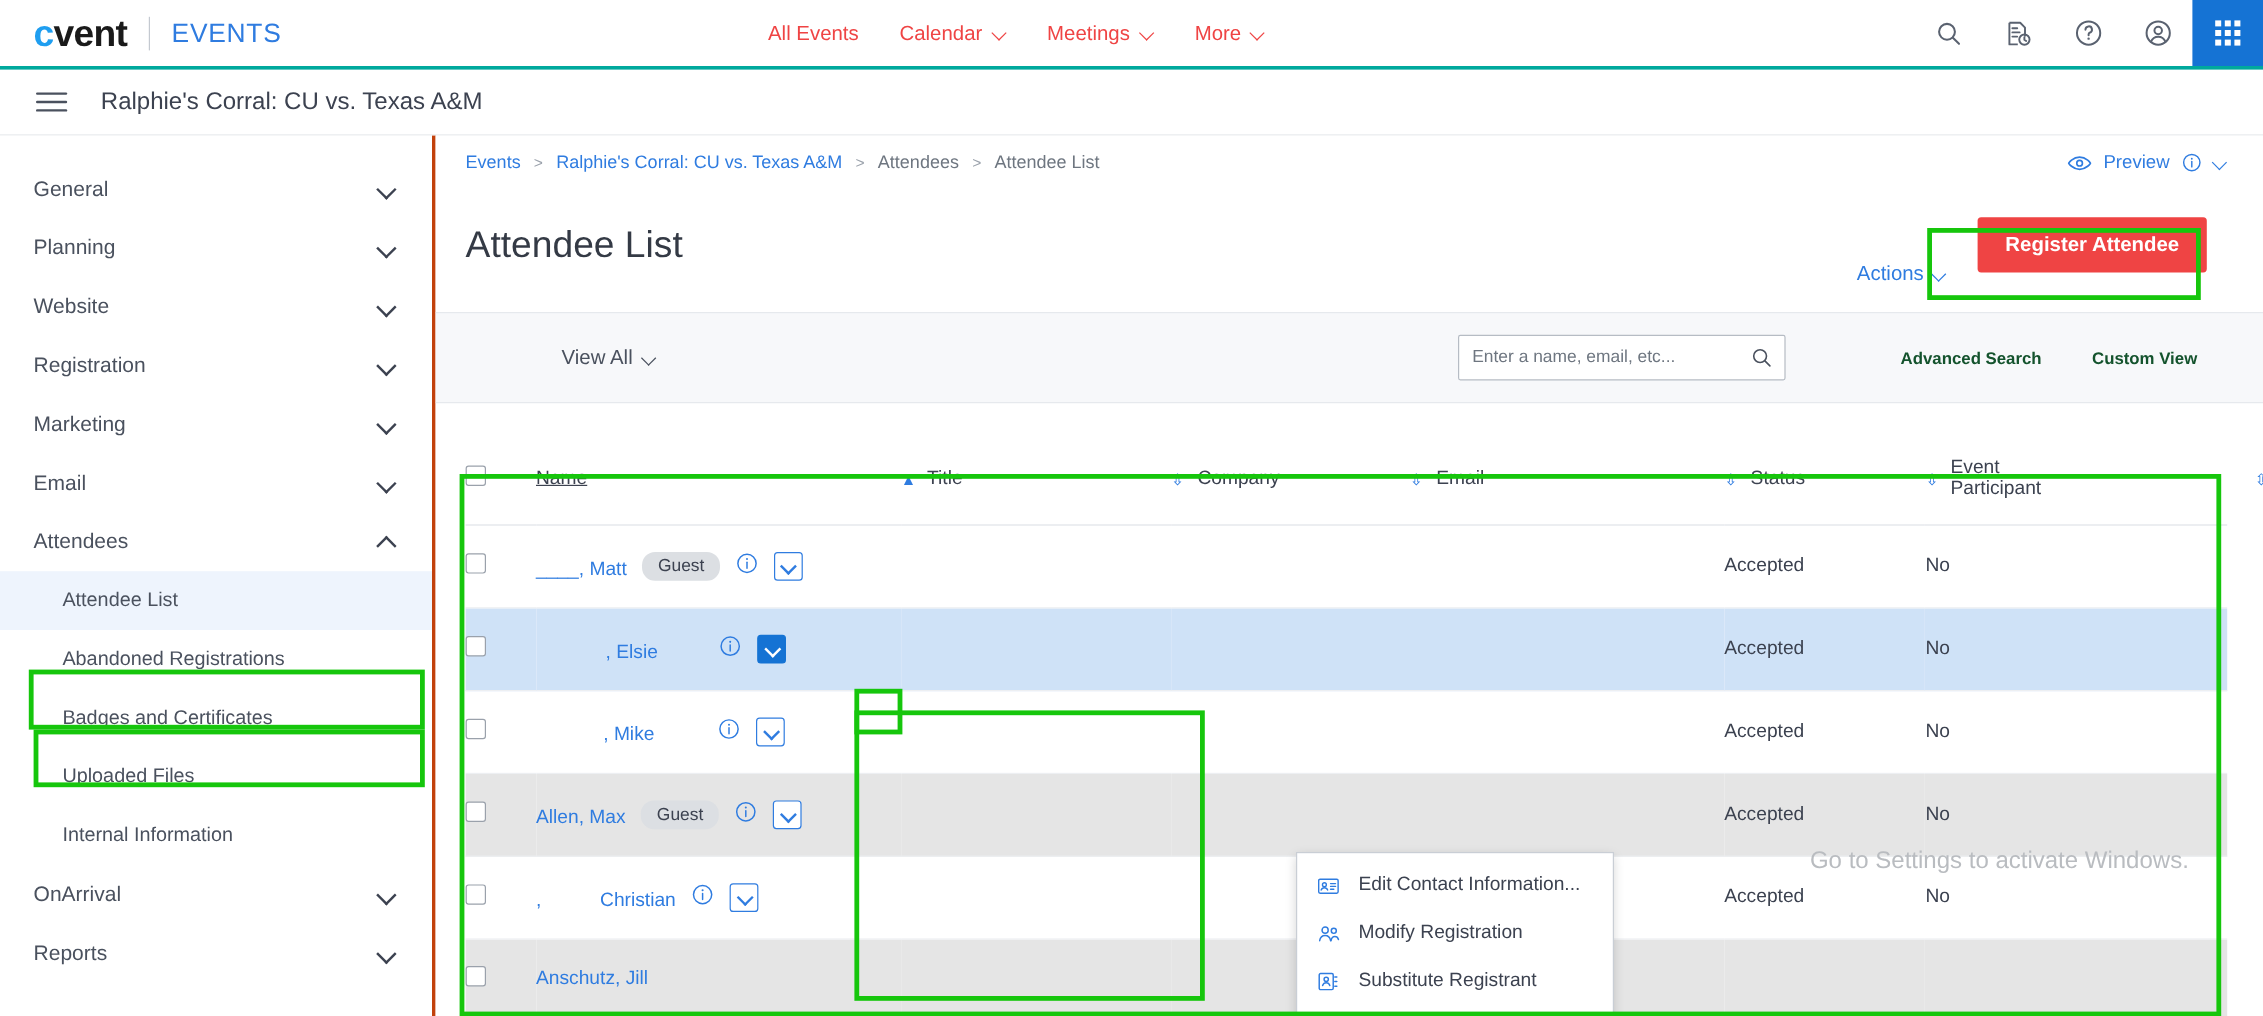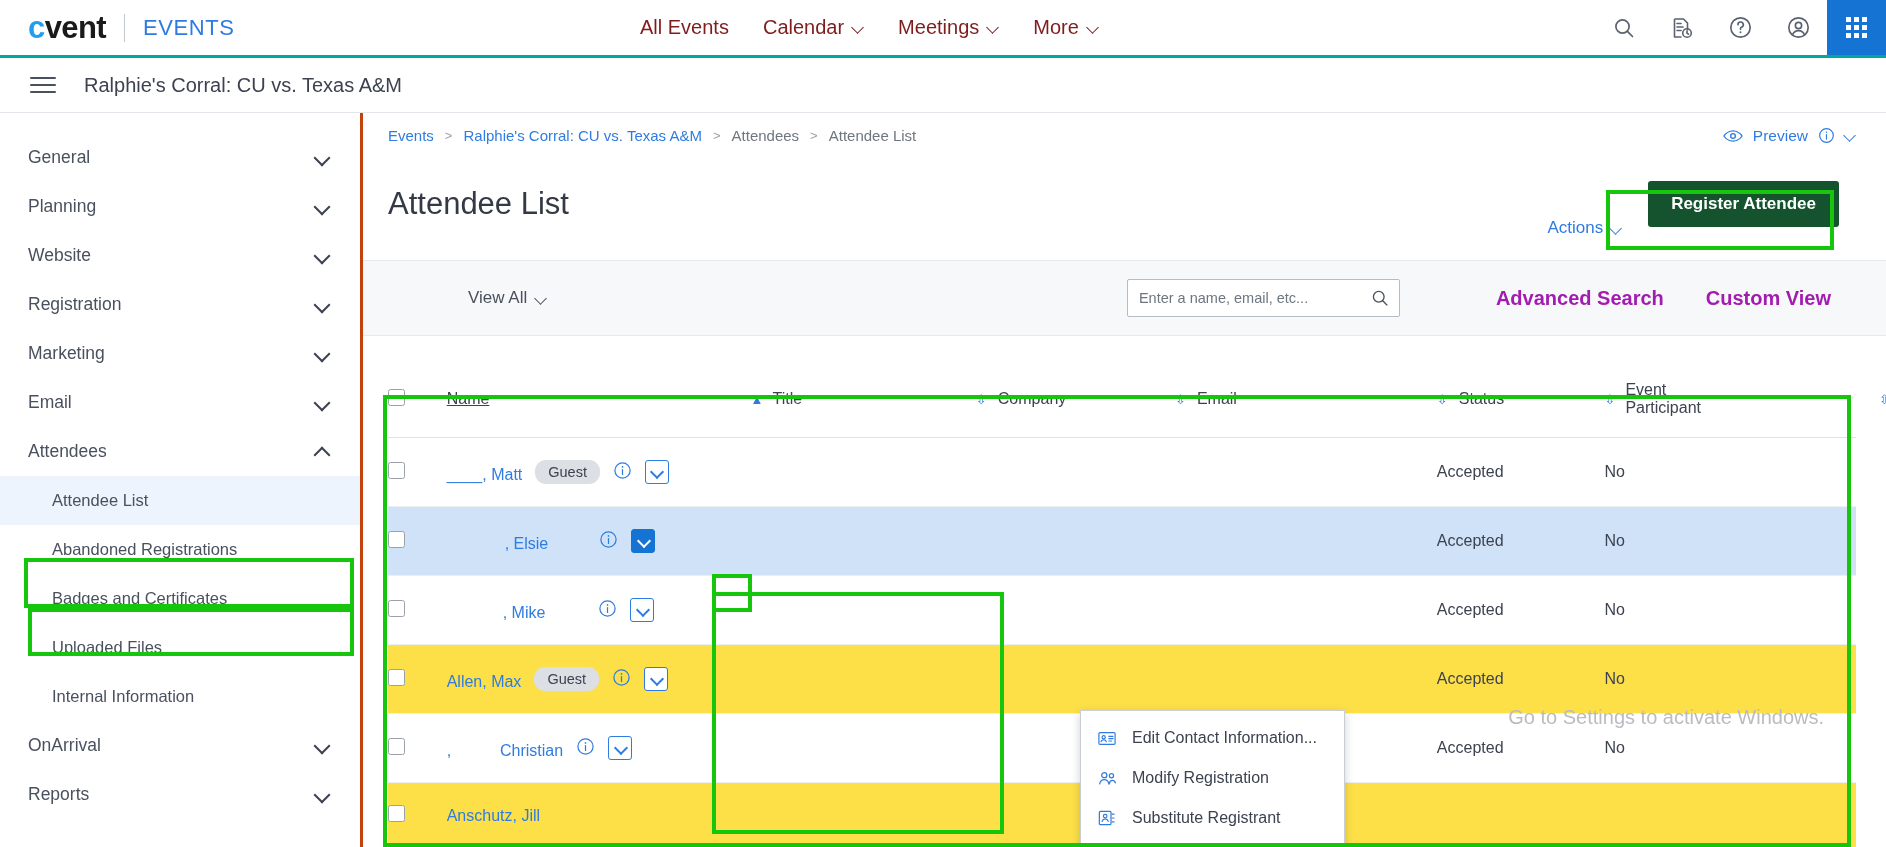--- a/index.html
+++ b/index.html
@@ -32,21 +32,21 @@
   .brand-events {
     font-size: 22px; color: #2f7ce0; letter-spacing: 0.6px;
   }
 
   .topnav {
     position: absolute; left: 640px; top: 0; height: 55px;
     display: flex; align-items: center; gap: 34px;
   }
   .topnav-item {
     display: flex; align-items: center; gap: 9px;
-    font-size: 20px; color: #7f1d1d; cursor: pointer;
+    font-size: 17px; color: #ef4444; cursor: pointer;
   }
   .chev-sm { display: inline-block; width: 11px; height: 11px; position: relative; }
   .chev-sm::after {
     content: ""; position: absolute; left: 0; top: 1px;
     width: 8px; height: 8px;
     border-right: 1.7px solid currentColor; border-bottom: 1.7px solid currentColor;
     transform: rotate(45deg);
   }
 
   .topicons {
@@ -135,21 +135,21 @@
     display: flex; align-items: center; justify-content: space-between;
     padding: 12px 22px 22px 25px;
   }
   .page-title { font-size: 31px; color: #343a45; font-weight: 400; }
   .title-actions { display: flex; align-items: center; gap: 26px; padding-right: 25px; }
   .actions-link {
     color: #2f7ce0; font-size: 17px; display: flex;
     align-items: center; gap: 8px; cursor: pointer; margin-top: 48px;
   }
   .btn-primary {
-    background: #14532d; color: #ffffff; font-size: 17px; font-weight: bold;
+    background: #ef4444; color: #ffffff; font-size: 17px; font-weight: bold;
     border: none; border-radius: 3px; padding: 13px 23px; cursor: pointer;
     font-family: "Liberation Sans", sans-serif;
   }
 
   
   .toolbar {
     background: #f7f8fa; border-top: 1px solid #e6e9ed; border-bottom: 1px solid #e6e9ed;
     height: 76px; display: flex; align-items: center;
     padding: 0 30px 0 25px; justify-content: space-between;
   }
@@ -161,21 +161,21 @@
   .search-box {
     width: 273px; height: 38px; border: 1px solid #b6bcc4; background: #ffffff;
     font-size: 14.5px; color: #5a6270; padding: 0 38px 0 11px;
     font-family: "Liberation Sans", sans-serif; border-radius: 2px;
   }
   .search-box::placeholder { color: #6e7680; }
   .search-ico-in {
     position: absolute; right: 10px; top: 9px; color: #4a515e; pointer-events: none;
   }
   .toolbar-links { display: flex; align-items: center; gap: 42px; padding-left: 96px; padding-right: 25px;}
-  .toolbar-link { color: #a21caf; font-size: 20px; font-weight: bold; cursor: pointer; }
+  .toolbar-link { color: #14532d; font-size: 14px; font-weight: bold; cursor: pointer; }
 
   
   .table-area { padding: 25px 30px 0 25px; }
   .tbl { width: 100%; border-collapse: collapse; table-layout: fixed; }
   .tbl thead th {
     text-align: left; font-weight: 400; font-size: 16px; color: #3c4250;
     padding: 20px 0 20px 0; border-bottom: 1px solid #dfe3e8;
     background: #ffffff; vertical-align: middle;
   }
   .th-inner { display: flex; align-items: center; gap: 10px; }
@@ -185,21 +185,21 @@
   .col-title { width: 215px; }
   .col-comp  { width: 190px; }
   .col-email { width: 250px; }
   .col-status{ width: 160px; }
   .col-part  { width: 240px; }
 
   .tbl tbody td {
     font-size: 16px; color: #3c4250; padding: 22px 0;
     border-bottom: 1px solid #edeff2; vertical-align: middle;
   }
-  tr.row-alt td { background: #fde047; }
+  tr.row-alt td { background: #e5e5e5; }
   tr.row-sel td { background: #cfe2f7; }
   .cbx {
     width: 17px; height: 17px; border: 1.5px solid #9aa1ab; border-radius: 2.5px;
     background: #ffffff; display: inline-block; cursor: pointer;
   }
   .name-cell { display: flex; align-items: flex-end; gap: 13px; }
   .name-link { color: #2f7ce0; cursor: pointer; white-space: nowrap; }
   .badge-guest {
     background: #dcdfe3; color: #3c4250; font-size: 14.5px;
     padding: 4px 13px; border-radius: 11px;

